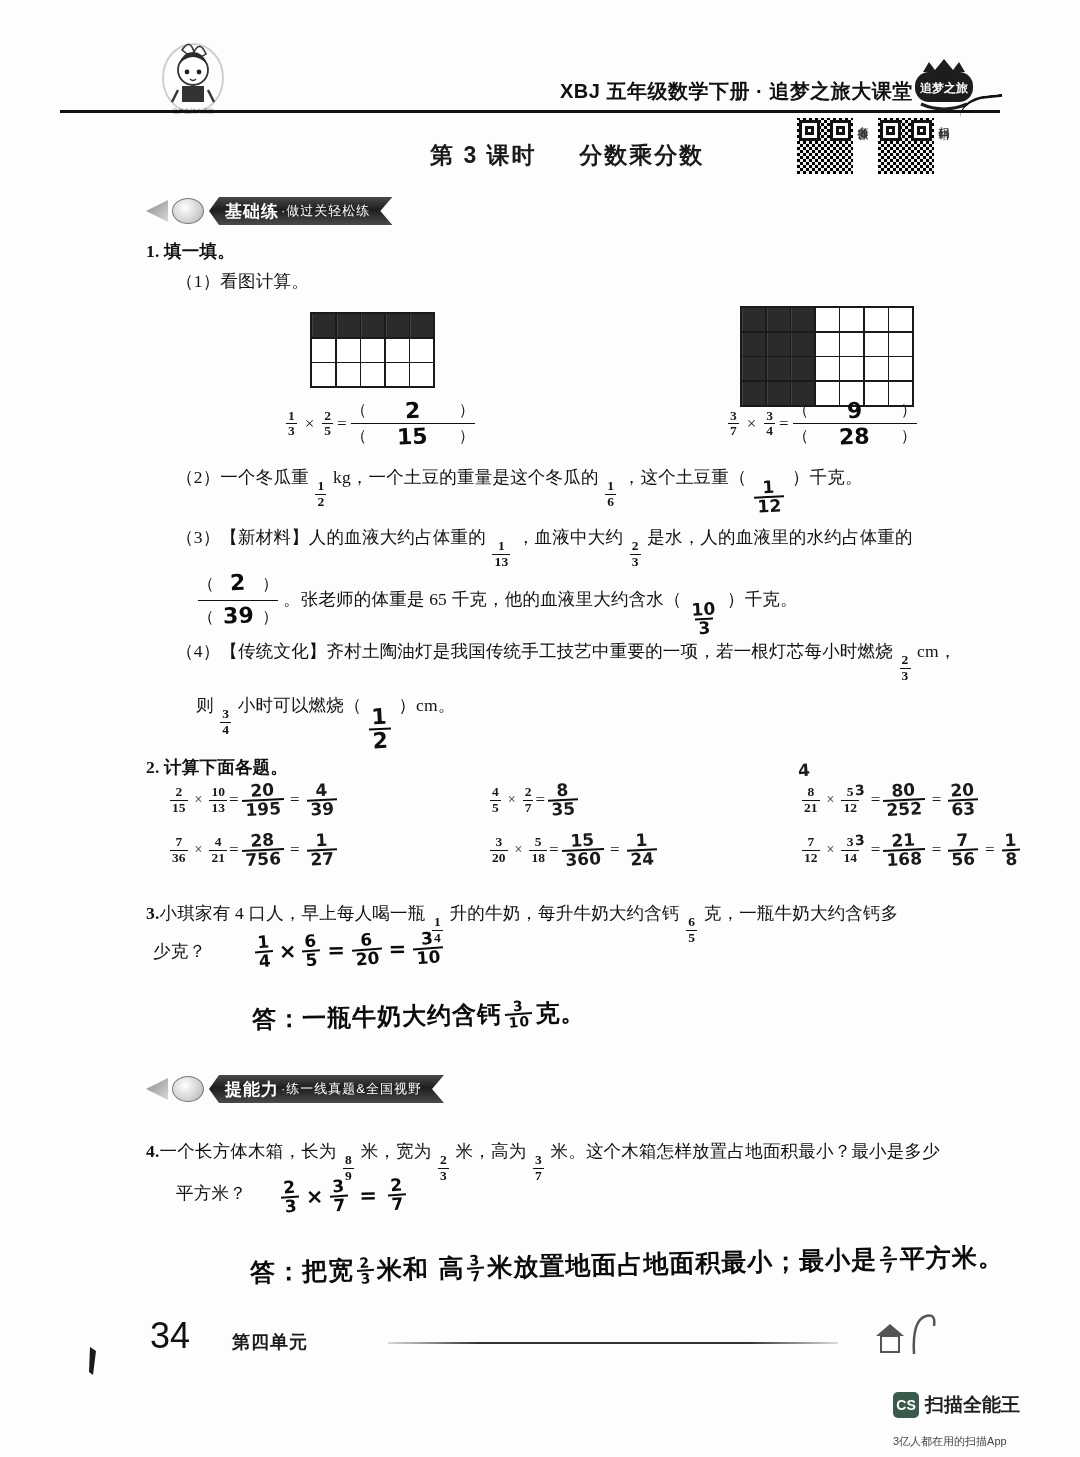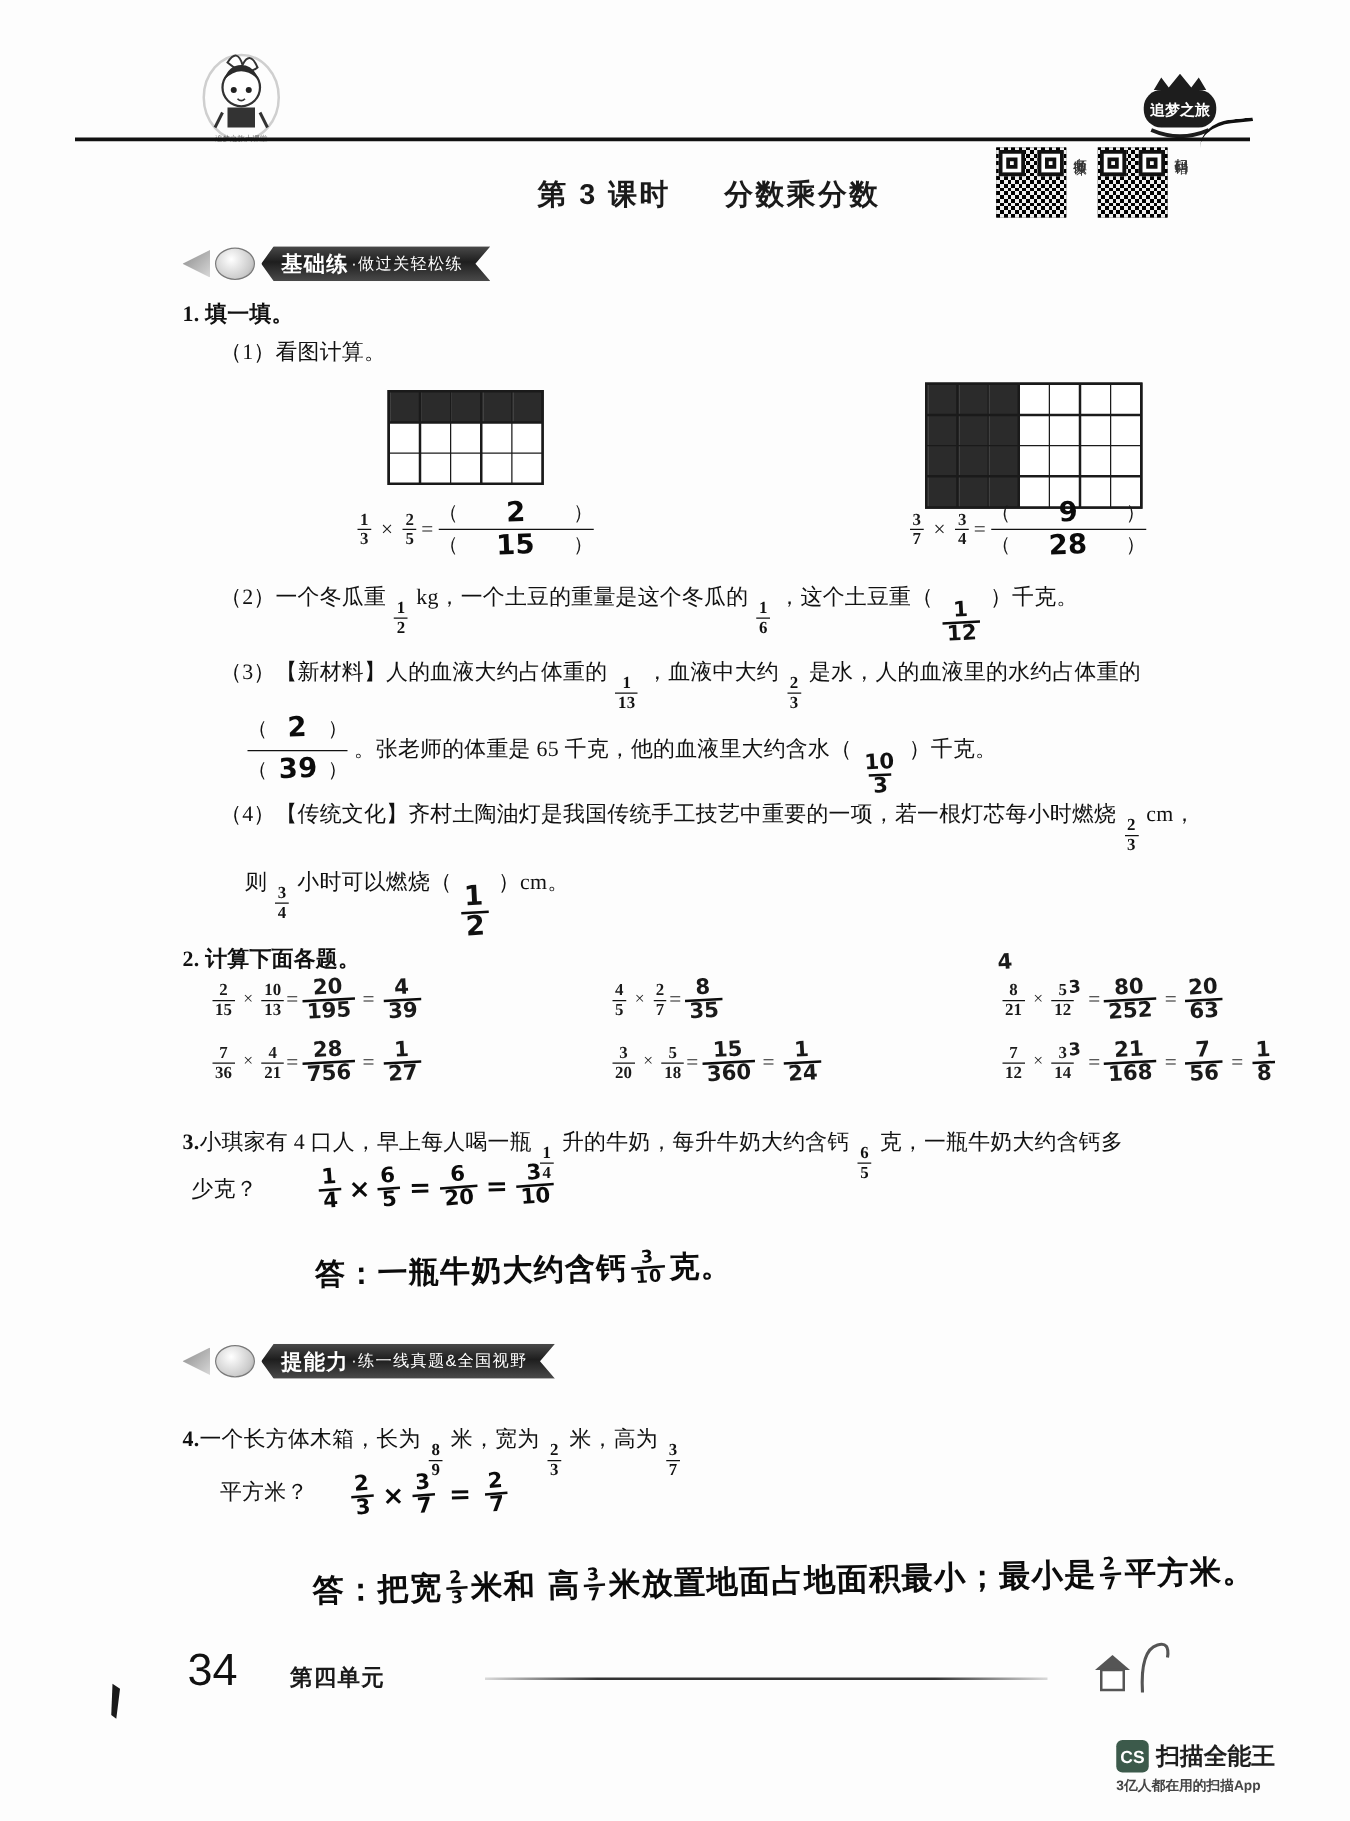--- a/index.html
+++ b/index.html
@@ -313,22 +313,21 @@
   .cs-name {
     font-family: "Liberation Sans", sans-serif;
     font-weight: bold;
     font-size: 19px;
     color: #1f1f1f;
   }
   .cs-sub {
     font-family: "Liberation Sans", sans-serif;
     font-size: 11px;
     color: #444;
-    margin-top: 3px;
-    font-weight: bold;
+    margin-top: 16px;
   }
   .pencil {
     position: absolute;
     left: 86px; top: 1345px;
     width: 26px; height: 34px;
   }
 </style>
 </head>
 <body>
 
@@ -343,20 +342,21 @@
         <path d="M27 30 q14 -14 28 0 q-4 -12 -14 -12 q-10 0 -14 12 z" fill="#2b2b2b"></path>
         <circle cx="35" cy="38" r="2.4" fill="#222"></circle>
         <circle cx="47" cy="38" r="2.4" fill="#222"></circle>
         <path d="M38 45 q3 3 6 0" stroke="#333" stroke-width="1.4" fill="none"></path>
         <path d="M30 52 h22 v16 h-22 z" fill="#333"></path>
         <path d="M26 56 l-6 12 M56 56 l6 12" stroke="#333" stroke-width="2.4" fill="none"></path>
         <text x="41" y="79" font-size="6" text-anchor="middle" fill="#777" font-family="Liberation Sans, sans-serif">追梦之旅大课堂</text>
       </svg>
     </div>
 
+    <div class="header-title">XBJ 五年级数学下册 · 追梦之旅大课堂</div>
 
     <div class="header-badge">
       <svg viewBox="0 0 78 56" width="78" height="56">
         <path d="M18 14 l6 -10 6 8 9 -11 9 11 6 -8 6 10 z" fill="#1d1d1d"></path>
         <rect x="10" y="14" width="58" height="30" rx="14" fill="#1d1d1d"></rect>
         <text x="39" y="34" font-size="12" text-anchor="middle" fill="#fff" font-family="Liberation Sans, sans-serif" font-weight="bold">追梦之旅</text>
         <path d="M16 46 q23 10 46 0" stroke="#1d1d1d" stroke-width="3" fill="none"></path>
       </svg>
     </div>
 
@@ -768,20 +768,21 @@
     <span>米，宽为</span>
     <span class="fr">
         <span class="n">2</span>
         <span class="d">3</span>
       </span>
     <span>米，高为</span>
     <span class="fr">
         <span class="n">3</span>
         <span class="d">7</span>
       </span>
+    <span>米。这个木箱怎样放置占地面积最小？最小是多少</span>
   </div>
   <div class="q" style="left:176px; top:1178px;">
     <span>平方米？</span>
   </div>
 
   <div class="hwline" style="left:278px; top:1178px;">
     <span class="hwfr">
         <span class="n">2</span>
         <span class="d">3</span>
       </span>

